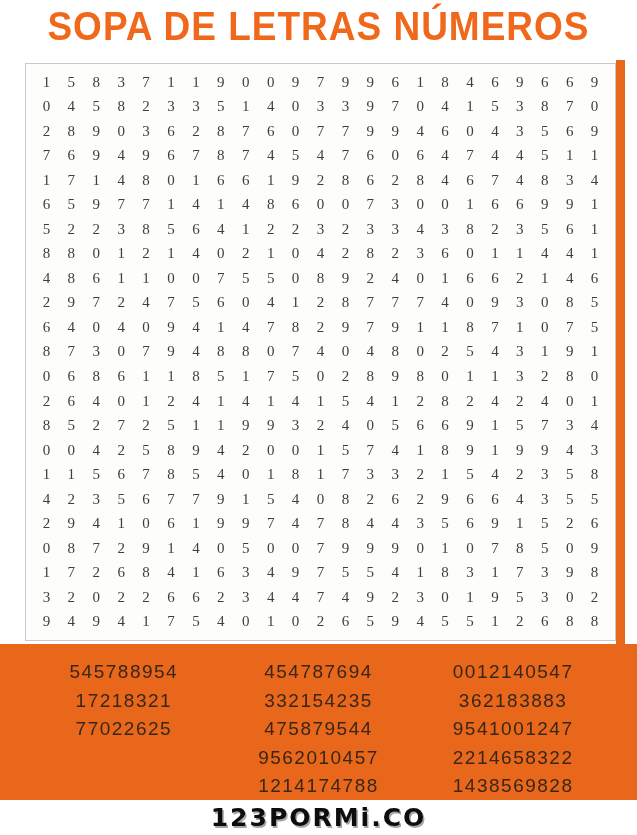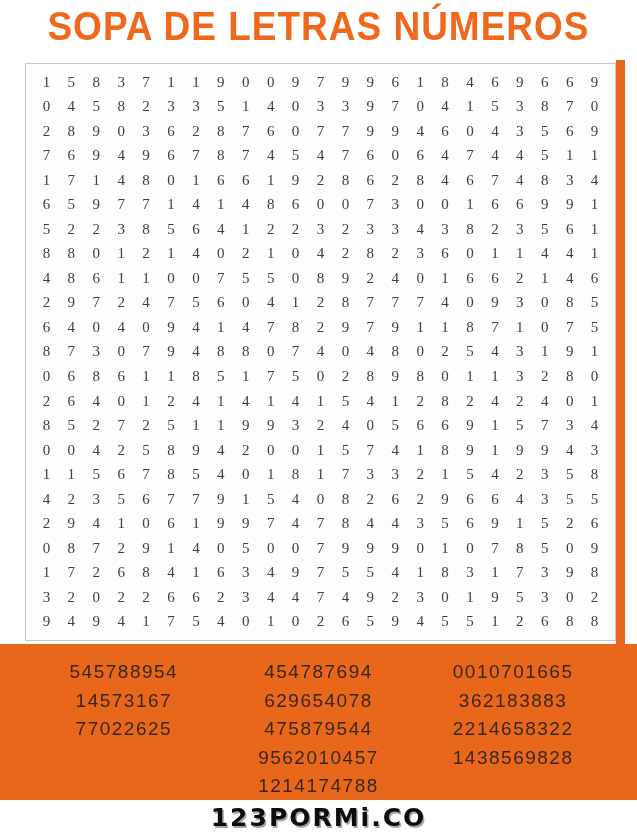--- a/index.html
+++ b/index.html
@@ -608,33 +608,34 @@
     <div class="cell">6</div>
     <div class="cell">8</div>
     <div class="cell">8</div>
   </div>
 
 <div class="right-accent"></div>
 
 <div class="word-bank">
   <div class="word-col">
       <div class="word-item">545788954</div>
-      <div class="word-item">14573167</div>
+      <div class="word-item">17218321</div>
       <div class="word-item">77022625</div>
     </div>
   <div class="word-col">
       <div class="word-item">454787694</div>
-      <div class="word-item">629654078</div>
+      <div class="word-item">332154235</div>
       <div class="word-item">475879544</div>
       <div class="word-item">9562010457</div>
       <div class="word-item">1214174788</div>
     </div>
   <div class="word-col">
-      <div class="word-item">0010701665</div>
+      <div class="word-item">0012140547</div>
       <div class="word-item">362183883</div>
+      <div class="word-item">9541001247</div>
       <div class="word-item">2214658322</div>
       <div class="word-item">1438569828</div>
     </div>
 </div>
 
 <div class="footer-bar">
   <div class="brand-logo">123PORMi.CO</div>
 </div>
 
 </body></html>

